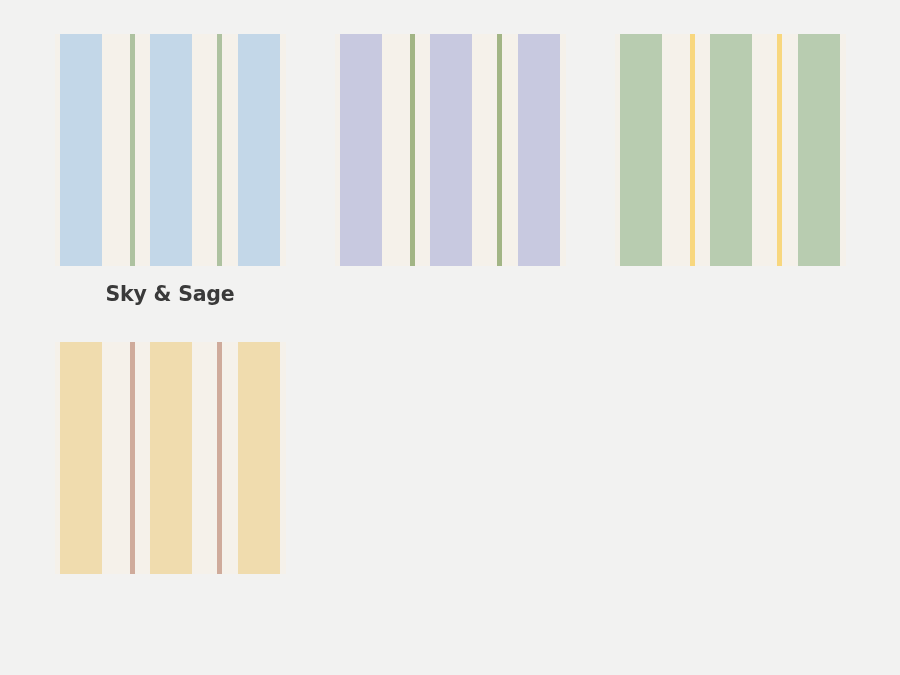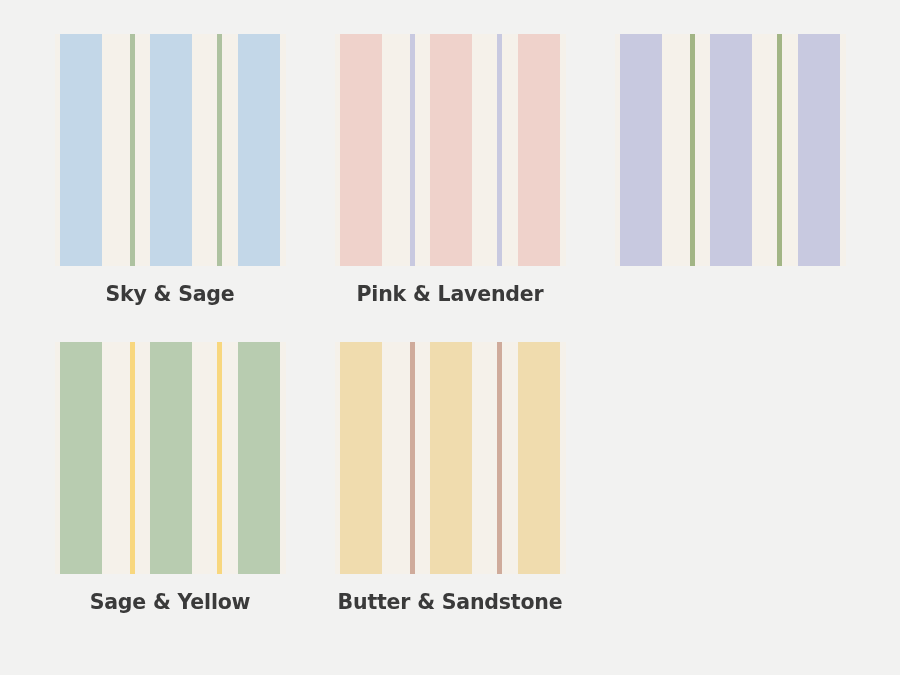--- a/index.html
+++ b/index.html
@@ -74,51 +74,39 @@
           <div class="stripe" style="left: 5px; width: 42px; background: rgb(195, 215, 232);"></div>
           <div class="stripe" style="left: 75px; width: 5px; background: rgb(174, 194, 160);"></div>
           <div class="stripe" style="left: 95px; width: 42px; background: rgb(195, 215, 232);"></div>
           <div class="stripe" style="left: 162px; width: 5px; background: rgb(174, 194, 160);"></div>
           <div class="stripe" style="left: 183px; width: 42px; background: rgb(195, 215, 232);"></div>
         </div>
         <div class="label">Sky &amp; Sage</div>
       </div>
       <div class="cell">
         <div class="swatch" style="background: rgb(245, 241, 234);">
-          <div class="stripe" style="left: 5px; width: 42px; background: rgb(239, 210, 203);"></div>
-          <div class="stripe" style="left: 75px; width: 5px; background: rgb(200, 201, 224);"></div>
-          <div class="stripe" style="left: 95px; width: 42px; background: rgb(239, 210, 203);"></div>
-          <div class="stripe" style="left: 162px; width: 5px; background: rgb(200, 201, 224);"></div>
-          <div class="stripe" style="left: 183px; width: 42px; background: rgb(239, 210, 203);"></div>
-        </div>
-        <div class="label">Pink &amp; Lavender</div>
-      </div>
-      <div class="cell">
-        <div class="swatch" style="background: rgb(245, 241, 234);">
           <div class="stripe" style="left: 5px; width: 42px; background: rgb(200, 201, 224);"></div>
           <div class="stripe" style="left: 75px; width: 5px; background: rgb(162, 181, 133);"></div>
           <div class="stripe" style="left: 95px; width: 42px; background: rgb(200, 201, 224);"></div>
           <div class="stripe" style="left: 162px; width: 5px; background: rgb(162, 181, 133);"></div>
           <div class="stripe" style="left: 183px; width: 42px; background: rgb(200, 201, 224);"></div>
         </div>
       </div>
       <div class="cell">
         <div class="swatch" style="background: rgb(245, 241, 234);">
           <div class="stripe" style="left: 5px; width: 42px; background: rgb(184, 204, 176);"></div>
           <div class="stripe" style="left: 75px; width: 5px; background: rgb(248, 215, 126);"></div>
           <div class="stripe" style="left: 95px; width: 42px; background: rgb(184, 204, 176);"></div>
           <div class="stripe" style="left: 162px; width: 5px; background: rgb(248, 215, 126);"></div>
           <div class="stripe" style="left: 183px; width: 42px; background: rgb(184, 204, 176);"></div>
         </div>
-        <div class="label">Sage &amp; Yellow</div>
       </div>
       <div class="cell">
         <div class="swatch" style="background: rgb(245, 241, 234);">
           <div class="stripe" style="left: 5px; width: 42px; background: rgb(240, 220, 174);"></div>
           <div class="stripe" style="left: 75px; width: 5px; background: rgb(207, 171, 155);"></div>
           <div class="stripe" style="left: 95px; width: 42px; background: rgb(240, 220, 174);"></div>
           <div class="stripe" style="left: 162px; width: 5px; background: rgb(207, 171, 155);"></div>
           <div class="stripe" style="left: 183px; width: 42px; background: rgb(240, 220, 174);"></div>
         </div>
-        <div class="label">Butter &amp; Sandstone</div>
       </div>
     </div>
 </div>
 
 </body></html>

